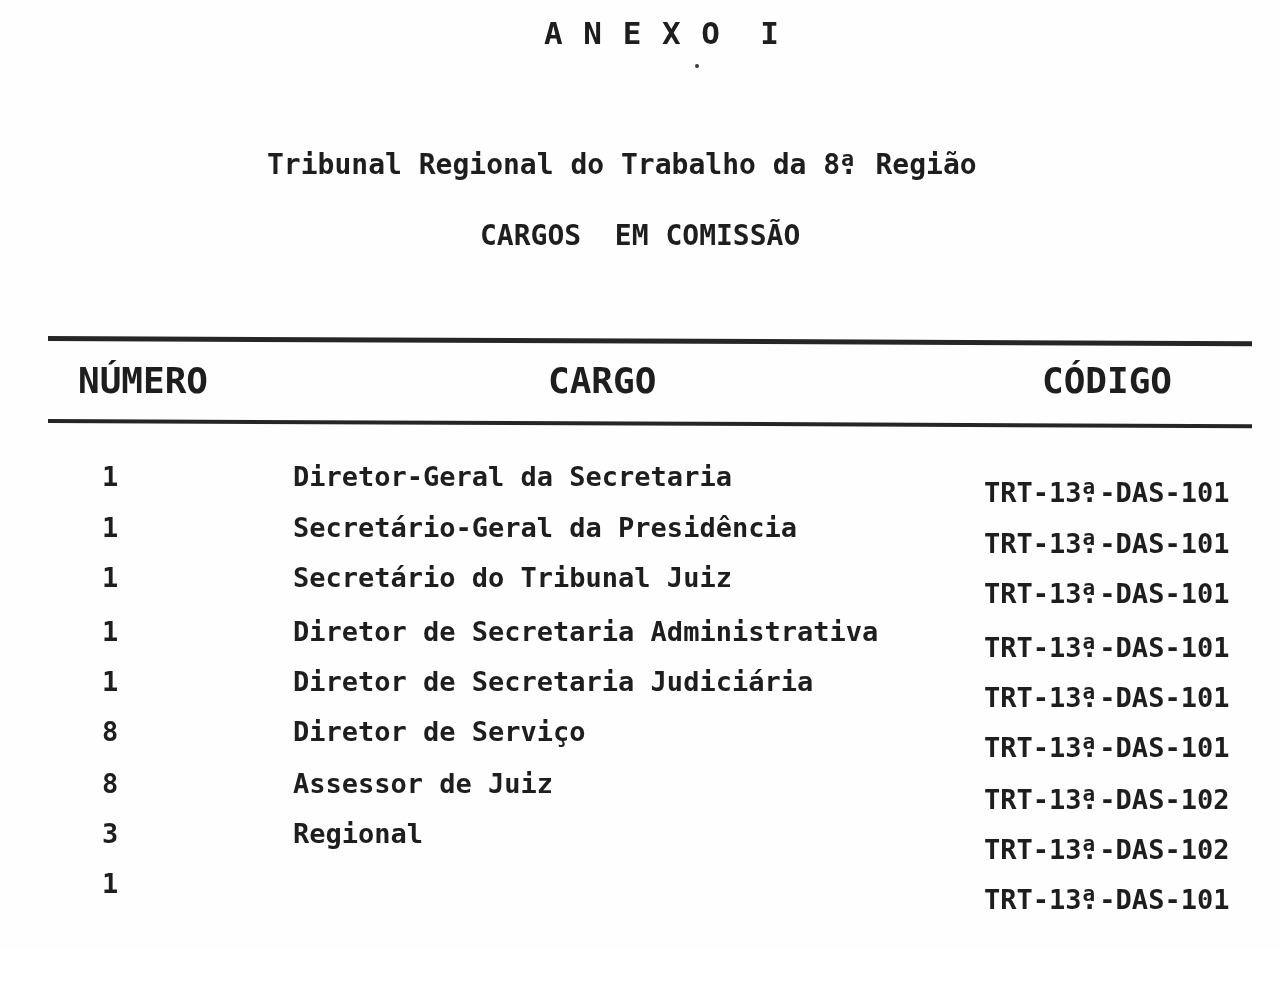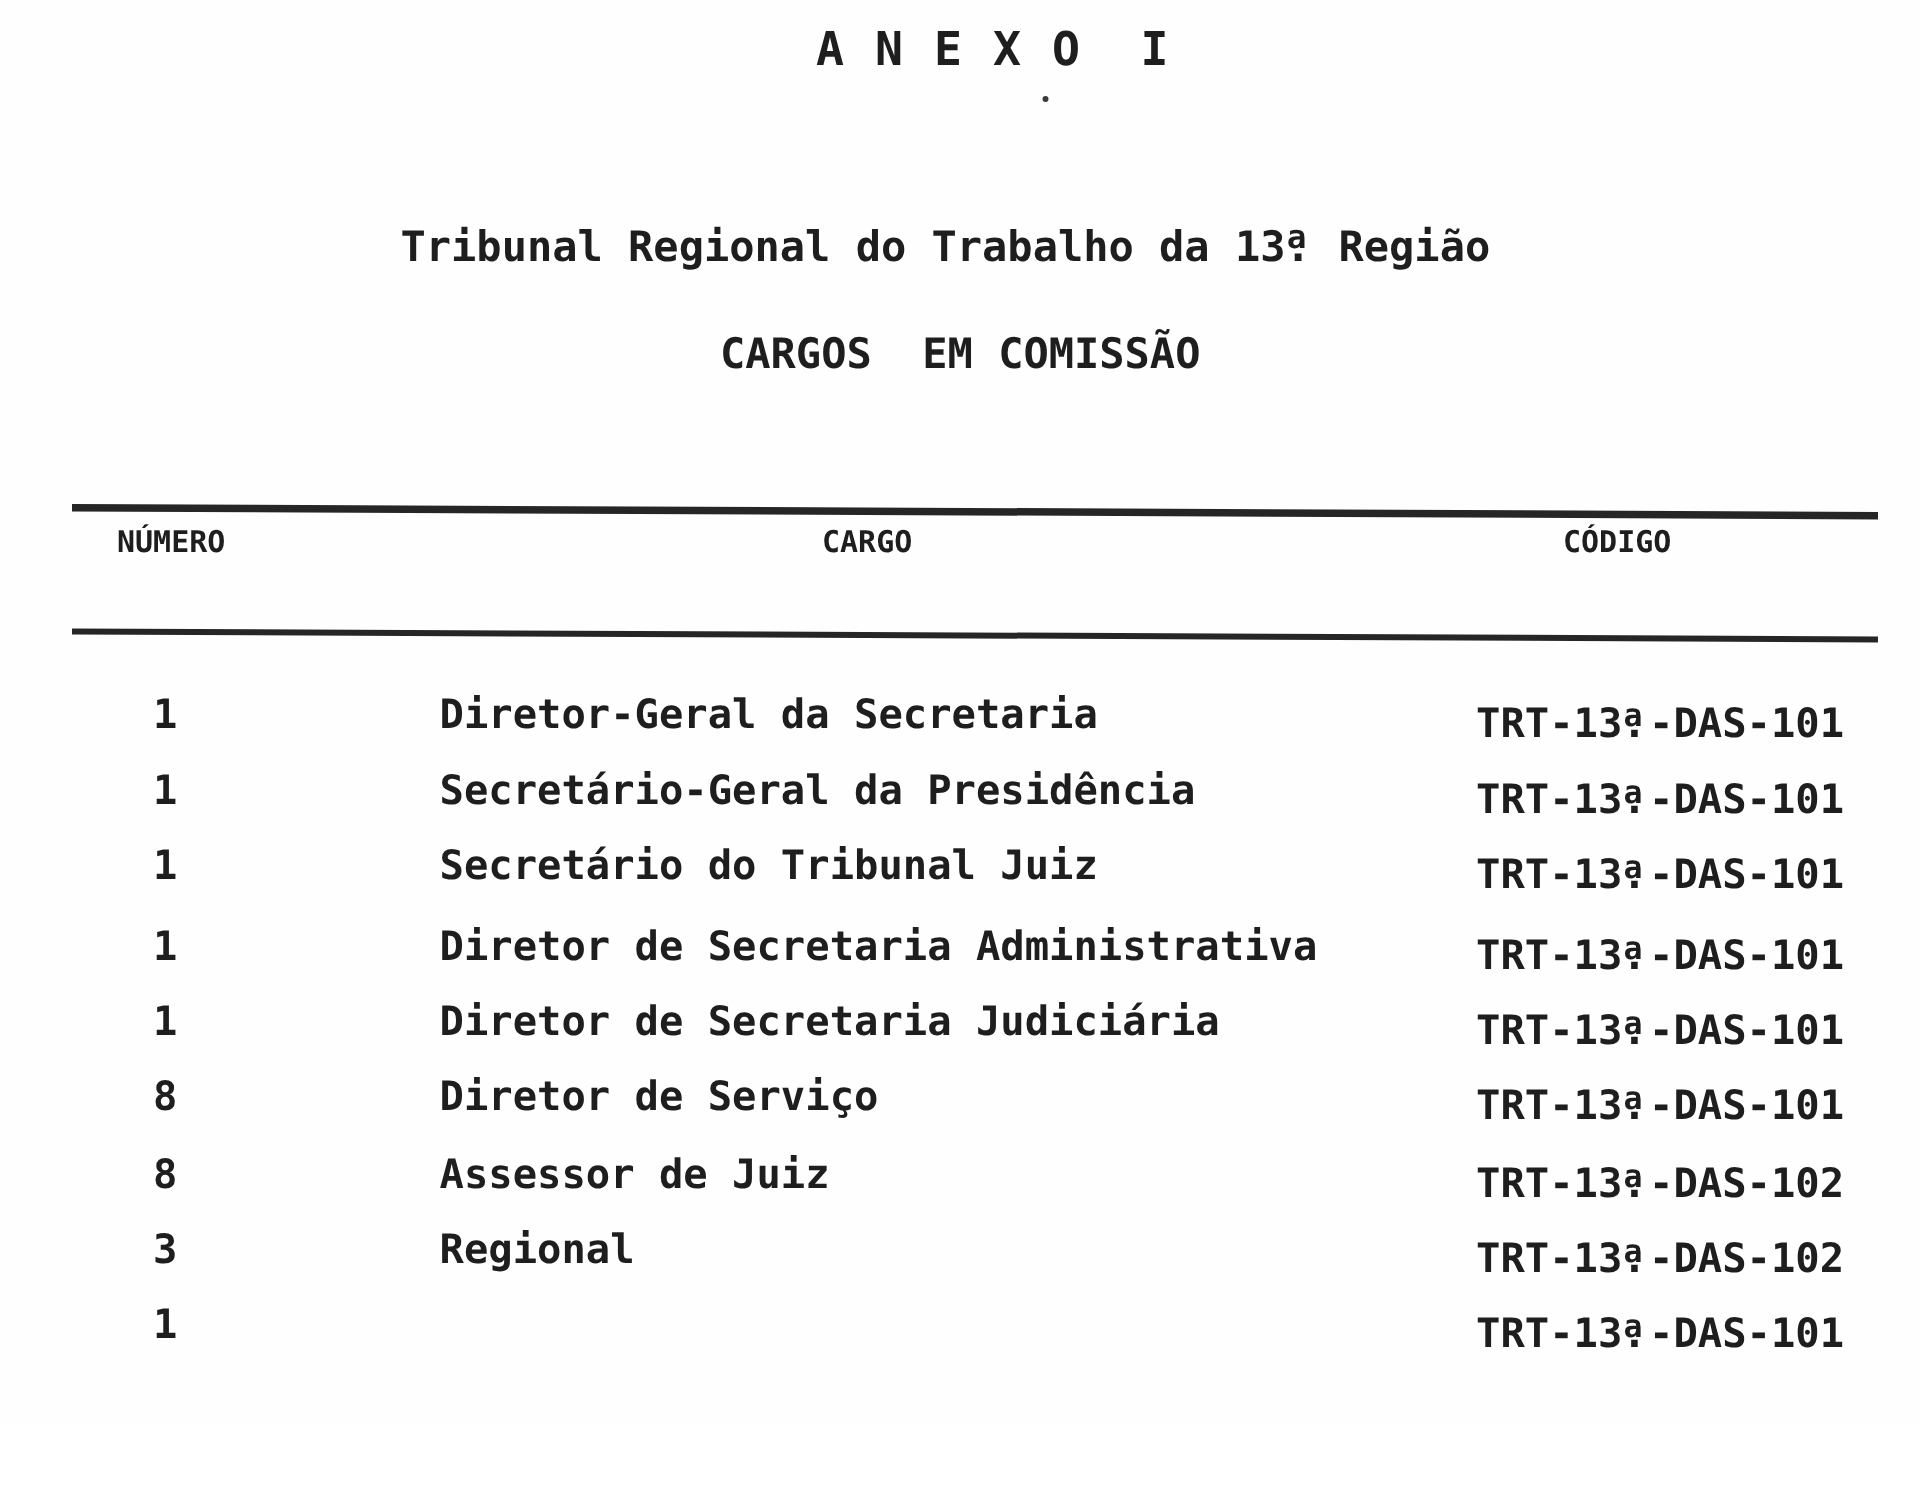--- a/index.html
+++ b/index.html
@@ -30,50 +30,50 @@
     left: 48px;
     width: 1204px;
     background: #262626;
     transform: rotate(0.25deg);
     transform-origin: left center;
   }
   .rule-top    { top: 336px; height: 5px; }
   .rule-mid    { top: 419px; height: 4px; }
   .rule-bottom { top: 954px; height: 3px; }
 
-  .thead span { position: absolute; top: 349px; font-size: 20px; white-space: pre; }
+  .thead span { position: absolute; top: 360px; font-size: 36px; white-space: pre; }
   .h-num   { left: 78px; }
   .h-cargo { left: 548px; }
   .h-code  { left: 1042px; }
 
   .row { position: absolute; left: 0; width: 1280px; height: 44px; font-size: 27px; }
   .r0 { top: 461px; } .r1 { top: 512px; } .r2 { top: 562px; }
   .r3 { top: 616px; } .r4 { top: 666px; } .r5 { top: 716px; }
   .r6 { top: 768px; } .r7 { top: 818px; } .r8 { top: 868px; }
   .row .num   { position: absolute; left: 102px; }
   .row .cargo { position: absolute; left: 293px; white-space: pre; }
-  .row .code  { position: absolute; left: 984px; top: 6px; white-space: pre; }
+  .row .code  { position: absolute; left: 984px; top: 16px; white-space: pre; }
 
   
   .ord { display: inline-block; position: relative; width: 0.66em; }
   .ord-sup {
     position: absolute; left: 0.04em; bottom: 0.52em;
     font-size: 0.78em; line-height: 1;
   }
 </style>
 </head>
 <body>
 
 <div class="page">
 
   <div class="line title">A N E X O  I</div>
   <div class="speck"></div>
 
 
-  <div class="line court"><span>Tribunal Regional do Trabalho da 13</span><span class="ord"><span class="ord-sup">a</span><span>.</span></span><span> Região</span></div>
+  <div class="line court"><span>Tribunal Regional do Trabalho da 8</span><span class="ord"><span class="ord-sup">a</span><span>.</span></span><span> Região</span></div>
 
   <div class="line section">CARGOS  EM COMISSÃO</div>
 
   <div class="rule rule-top"></div>
 
   <div class="thead">
     <span class="h-num">NÚMERO</span>
     <span class="h-cargo">CARGO</span>
     <span class="h-code">CÓDIGO</span>
   </div>

